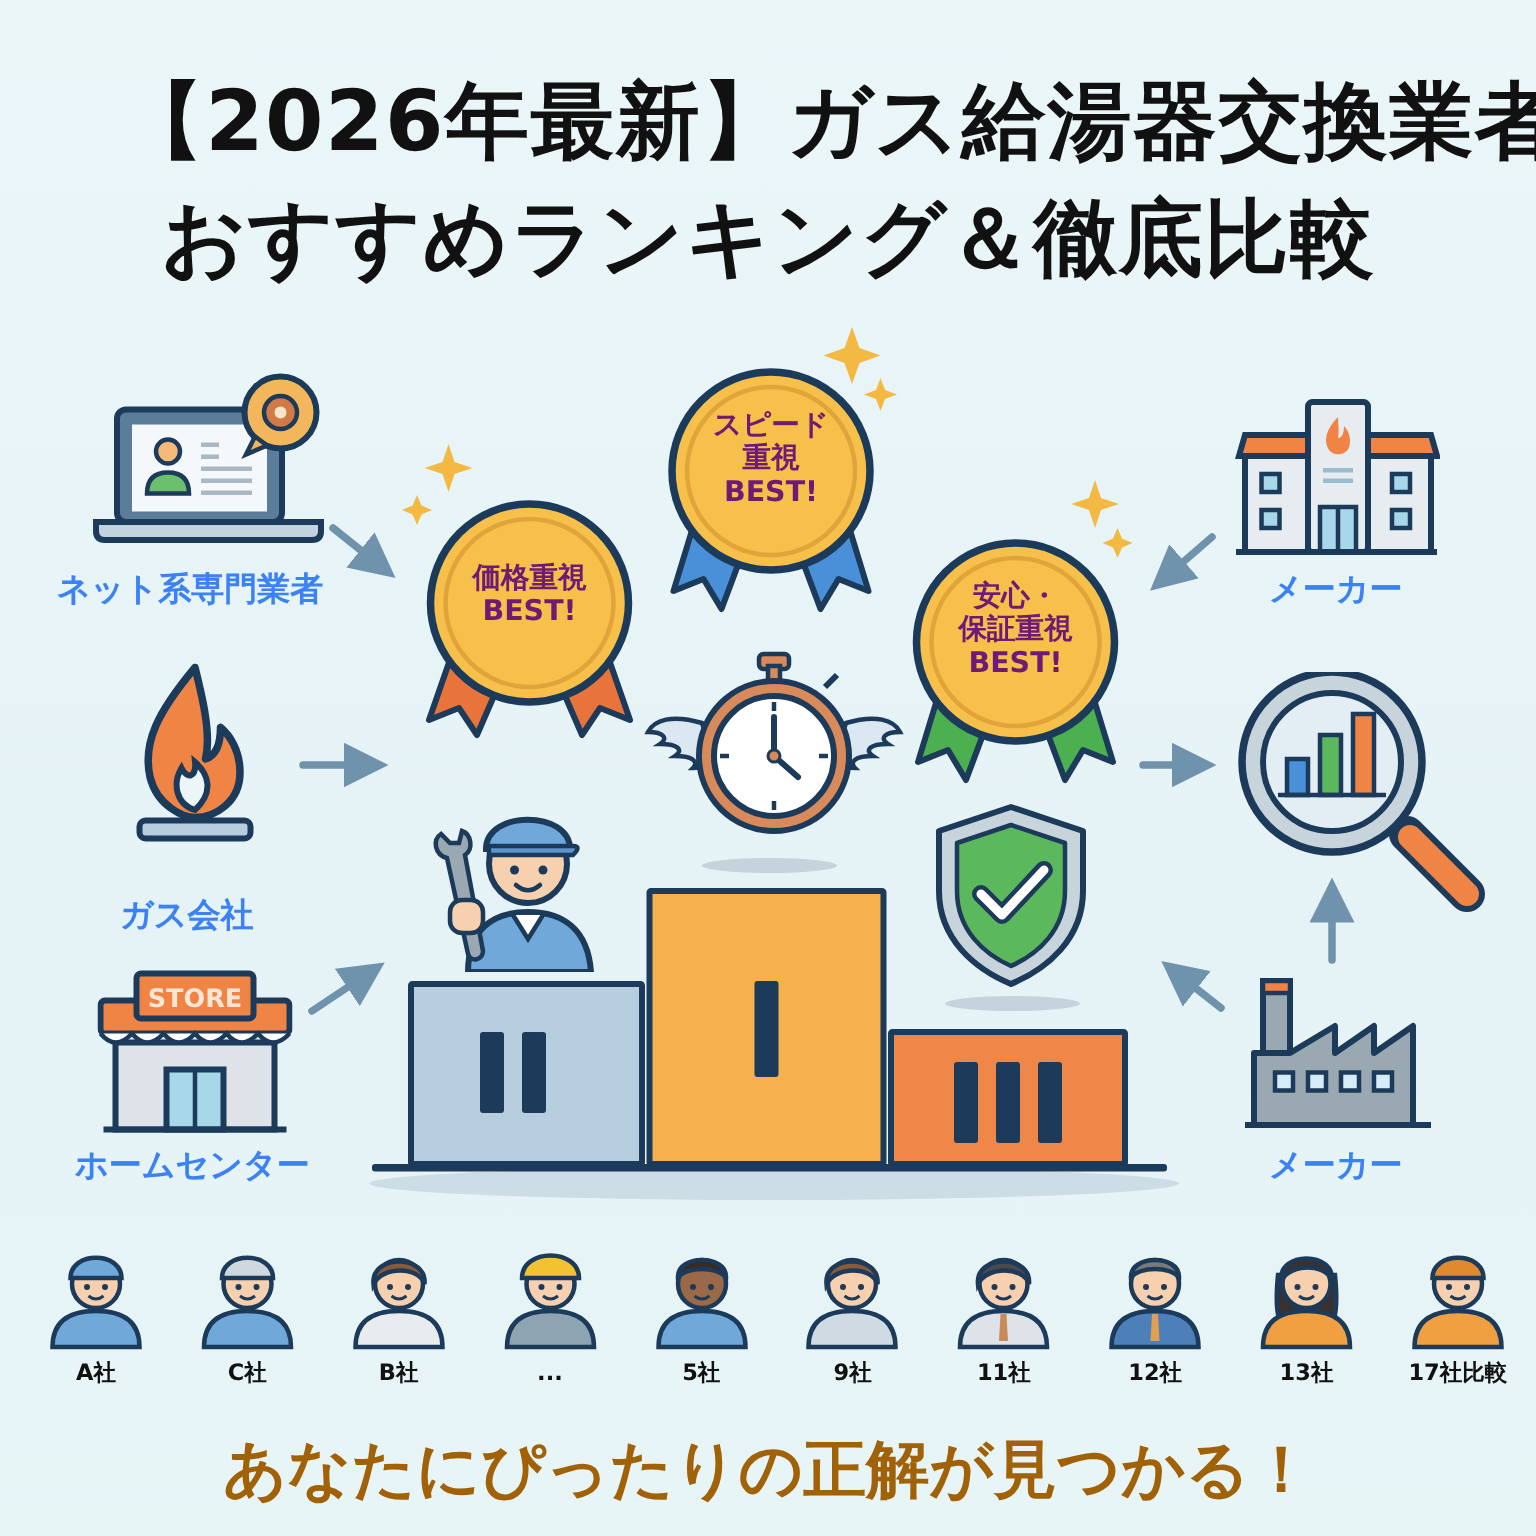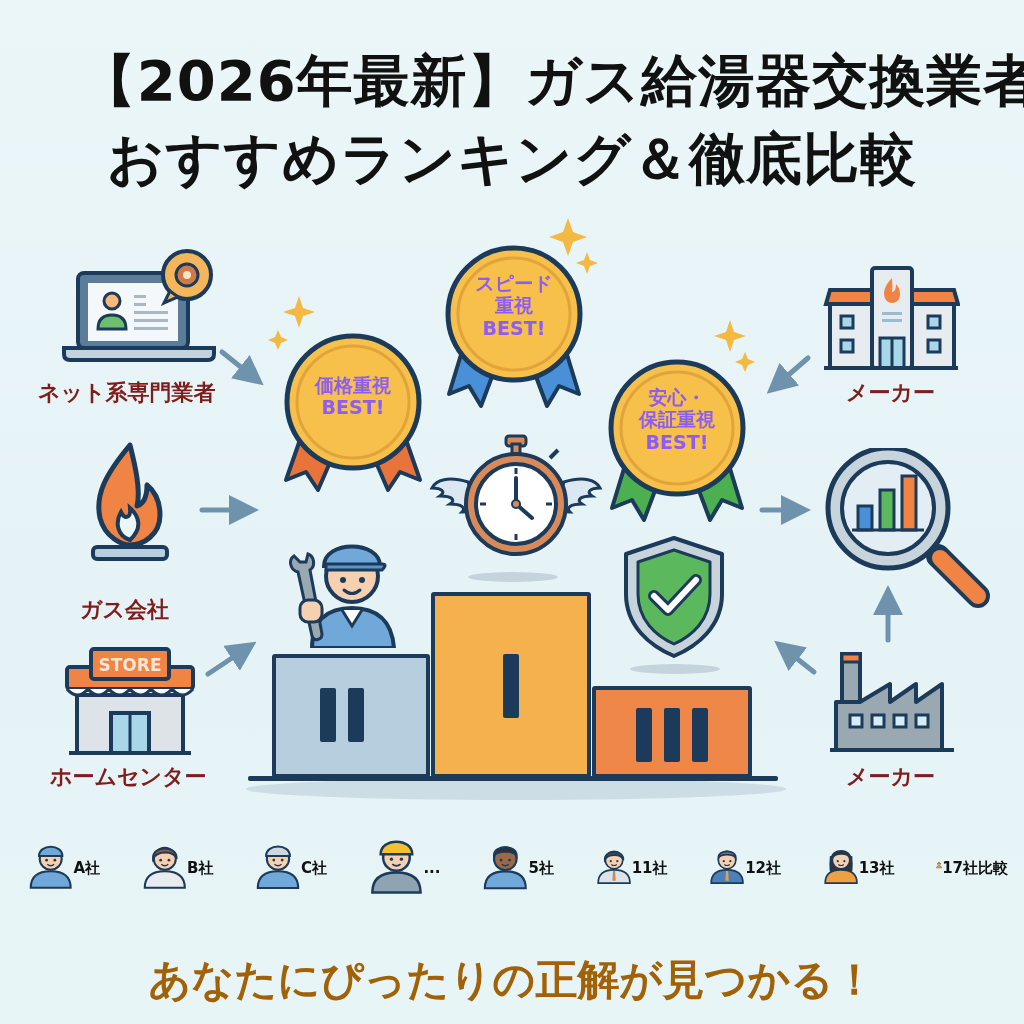--- a/index.html
+++ b/index.html
@@ -12,30 +12,30 @@
   }
   .abs { position: absolute; }
   .title {
     position: absolute; left: 0; width: 1024px; text-align: center;
     font-weight: 900; font-size: 56px; letter-spacing: 1px; color: #111;
     font-family: "DejaVu Sans", sans-serif;
   }
   .title1 { top: 44px; margin-left: 48px; }
   .title2 { top: 112px; margin-top: 10px; }
   .label {
-    position: absolute; font-weight: bold; font-size: 22px; color: #7f1d1d;
+    position: absolute; font-weight: bold; font-size: 22px; color: #3b82f6;
     text-align: center; white-space: nowrap;
     font-family: "DejaVu Sans", sans-serif;
   }
   .medal-text {
     position: absolute; width: 100%; text-align: center; font-weight: bold;
-    color: #8b5cf6; font-family: "DejaVu Sans", sans-serif; line-height: 1.18;
+    color: #701a75; font-family: "DejaVu Sans", sans-serif; line-height: 1.18;
   }
   .company-row { position: absolute; left: 28px; top: 830px; width: 980px; display: flex; justify-content: space-between; }
-  .company { width: 72px; display: flex; align-items: center; }
+  .company { width: 72px; display: flex; flex-direction: column; align-items: center; }
   .company-name {
     margin-top: 6px; font-weight: bold; font-size: 15px; color: #111; white-space: nowrap;
     font-family: "DejaVu Sans", sans-serif;
   }
   .tagline {
     position: absolute; left: 0; width: 1024px; top: 952px; text-align: center;
     font-weight: 900; font-size: 42px; color: #a16207; font-family: "DejaVu Sans", sans-serif;
   }
   .podium-numeral { position: absolute; display: flex; gap: 12px; }
   .bar { width: 16px; background: #1c3a5a; border-radius: 2px; }
@@ -263,39 +263,39 @@
       <circle cx="33" cy="26" r="16" fill="#f7d0b0" stroke="#1c3a5a" stroke-width="3"></circle>
       <path d="M16 22 C16 4 50 4 50 22 Z" fill="#6fa8d9" stroke="#1c3a5a" stroke-width="3"></path>
       <circle cx="27" cy="28" r="2" fill="#1c3a5a"></circle>
         <circle cx="39" cy="28" r="2" fill="#1c3a5a"></circle>
       <path d="M28 34 q5 4 10 0" fill="none" stroke="#1c3a5a" stroke-width="2"></path>
     </svg>
     <div class="company-name">A社</div>
   </div>
   <div class="company">
     <svg width="66" height="70" viewBox="0 0 66 70">
+      <path d="M4 68 C4 50 16 44 33 44 C50 44 62 50 62 68 Z" fill="#6fa8d9" stroke="#1c3a5a" stroke-width="3"></path>
+      <circle cx="33" cy="26" r="16" fill="#f7d0b0" stroke="#1c3a5a" stroke-width="3"></circle>
+      <path d="M16 22 C16 4 50 4 50 22 Z" fill="#cfd8de" stroke="#1c3a5a" stroke-width="3"></path>
+      <circle cx="27" cy="28" r="2" fill="#1c3a5a"></circle>
+        <circle cx="39" cy="28" r="2" fill="#1c3a5a"></circle>
+      <path d="M28 34 q5 4 10 0" fill="none" stroke="#1c3a5a" stroke-width="2"></path>
+    </svg>
+    <div class="company-name">C社</div>
+  </div>
+  <div class="company">
+    <svg width="66" height="70" viewBox="0 0 66 70">
       <path d="M4 68 C4 50 16 44 33 44 C50 44 62 50 62 68 Z" fill="#e8ecef" stroke="#1c3a5a" stroke-width="3"></path>
       <circle cx="33" cy="26" r="16" fill="#f7d0b0" stroke="#1c3a5a" stroke-width="3"></circle>
       <path d="M16 26 C14 6 52 6 50 26 C46 14 22 14 16 26 Z" fill="#8a5a3b" stroke="#1c3a5a" stroke-width="3"></path>
       <circle cx="27" cy="28" r="2" fill="#1c3a5a"></circle>
         <circle cx="39" cy="28" r="2" fill="#1c3a5a"></circle>
       <path d="M28 34 q5 4 10 0" fill="none" stroke="#1c3a5a" stroke-width="2"></path>
     </svg>
     <div class="company-name">B社</div>
-  </div>
-  <div class="company">
-    <svg width="66" height="70" viewBox="0 0 66 70">
-      <path d="M4 68 C4 50 16 44 33 44 C50 44 62 50 62 68 Z" fill="#6fa8d9" stroke="#1c3a5a" stroke-width="3"></path>
-      <circle cx="33" cy="26" r="16" fill="#f7d0b0" stroke="#1c3a5a" stroke-width="3"></circle>
-      <path d="M16 22 C16 4 50 4 50 22 Z" fill="#cfd8de" stroke="#1c3a5a" stroke-width="3"></path>
-      <circle cx="27" cy="28" r="2" fill="#1c3a5a"></circle>
-        <circle cx="39" cy="28" r="2" fill="#1c3a5a"></circle>
-      <path d="M28 34 q5 4 10 0" fill="none" stroke="#1c3a5a" stroke-width="2"></path>
-    </svg>
-    <div class="company-name">C社</div>
   </div>
   <div class="company">
     <svg width="66" height="70" viewBox="0 0 66 70">
       <path d="M4 68 C4 50 16 44 33 44 C50 44 62 50 62 68 Z" fill="#8fa4b2" stroke="#1c3a5a" stroke-width="3"></path>
       <circle cx="33" cy="26" r="16" fill="#f7d0b0" stroke="#1c3a5a" stroke-width="3"></circle>
       <path d="M14 22 C14 2 52 2 52 22 Z" fill="#f2c233" stroke="#1c3a5a" stroke-width="3"></path>
       <circle cx="27" cy="28" r="2" fill="#1c3a5a"></circle>
         <circle cx="39" cy="28" r="2" fill="#1c3a5a"></circle>
       <path d="M28 34 q5 4 10 0" fill="none" stroke="#1c3a5a" stroke-width="2"></path>
     </svg>
@@ -307,20 +307,31 @@
       <circle cx="33" cy="26" r="16" fill="#9a6a48" stroke="#1c3a5a" stroke-width="3"></circle>
       <path d="M17 22 C16 6 50 6 49 22 C44 14 22 14 17 22 Z" fill="#3a2a20" stroke="#1c3a5a" stroke-width="3"></path>
       <circle cx="27" cy="28" r="2" fill="#1c3a5a"></circle>
         <circle cx="39" cy="28" r="2" fill="#1c3a5a"></circle>
       <path d="M28 34 q5 4 10 0" fill="none" stroke="#1c3a5a" stroke-width="2"></path>
     </svg>
     <div class="company-name">5社</div>
   </div>
   <div class="company">
     <svg width="66" height="70" viewBox="0 0 66 70">
+      <path d="M4 68 C4 50 16 44 33 44 C50 44 62 50 62 68 Z" fill="#cfdae3" stroke="#1c3a5a" stroke-width="3"></path>
+      <circle cx="33" cy="26" r="16" fill="#f7d0b0" stroke="#1c3a5a" stroke-width="3"></circle>
+      <path d="M16 26 C14 6 52 6 50 26 C46 14 22 14 16 26 Z" fill="#8a5a3b" stroke="#1c3a5a" stroke-width="3"></path>
+      <circle cx="27" cy="28" r="2" fill="#1c3a5a"></circle>
+        <circle cx="39" cy="28" r="2" fill="#1c3a5a"></circle>
+      <path d="M28 34 q5 4 10 0" fill="none" stroke="#1c3a5a" stroke-width="2"></path>
+    </svg>
+    <div class="company-name">9社</div>
+  </div>
+  <div class="company">
+    <svg width="66" height="70" viewBox="0 0 66 70">
       <path d="M4 68 C4 50 16 44 33 44 C50 44 62 50 62 68 Z" fill="#dde3e8" stroke="#1c3a5a" stroke-width="3"></path>
       <path d="M31 46 L35 46 L36 64 L30 64 Z" fill="#c98a5a"></path>
       <circle cx="33" cy="26" r="16" fill="#f7d0b0" stroke="#1c3a5a" stroke-width="3"></circle>
       <path d="M16 26 C14 6 52 6 50 26 C46 14 22 14 16 26 Z" fill="#4a4a4a" stroke="#1c3a5a" stroke-width="3"></path>
       <circle cx="27" cy="28" r="2" fill="#1c3a5a"></circle>
         <circle cx="39" cy="28" r="2" fill="#1c3a5a"></circle>
       <path d="M28 34 q5 4 10 0" fill="none" stroke="#1c3a5a" stroke-width="2"></path>
     </svg>
     <div class="company-name">11社</div>
   </div>

